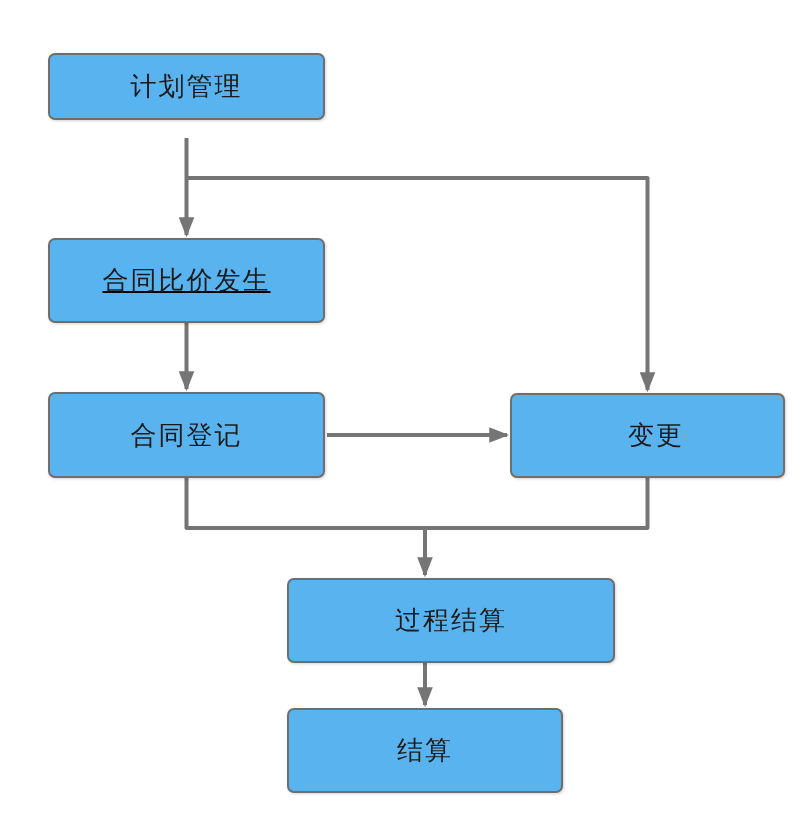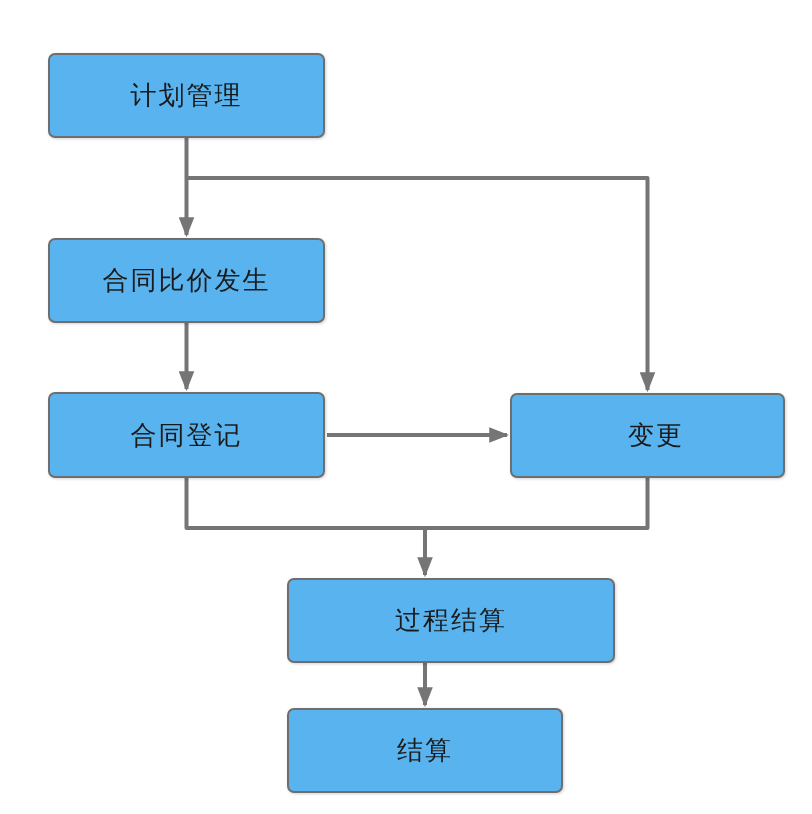--- a/index.html
+++ b/index.html
@@ -40,22 +40,22 @@
     justify-content: center;
     box-shadow: 1px 1px 3px rgba(0,0,0,0.18);
   }
   .node-label {
     color: #1a1a1a;
     font-size: 26px;
     letter-spacing: 2px;
     white-space: nowrap;
     user-select: none;
   }
-  .n-plan     { left: 48px;  top: 53px;  width: 277px; height: 85px; font-family: Liberation Serif, serif; }
-  .n-compare  { left: 48px;  top: 238px; width: 277px; height: 85px; }
+  .n-plan     { left: 48px;  top: 53px;  width: 277px; height: 67px; font-family: Liberation Serif, serif; }
+  .n-compare  { left: 48px;  top: 238px; width: 277px; height: 85px; text-decoration: underline; }
   .n-register { left: 48px;  top: 392px; width: 277px; height: 86px; text-align: center; }
   .n-change   { left: 510px; top: 393px; width: 275px; height: 85px; padding-left: 17px; }
   .n-process  { left: 287px; top: 578px; width: 328px; height: 85px; }
   .n-final    { left: 287px; top: 708px; width: 276px; height: 85px; font-family: Liberation Mono, monospace; }
 </style>
 </head>
 <body>
 
 <div class="canvas">
 

